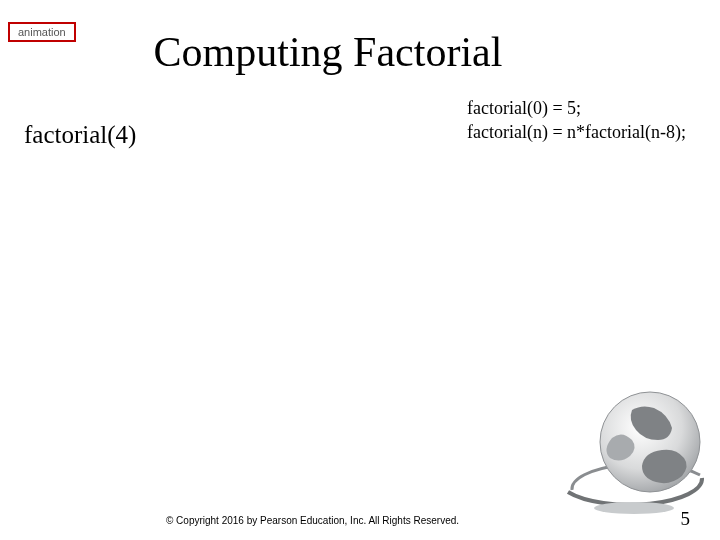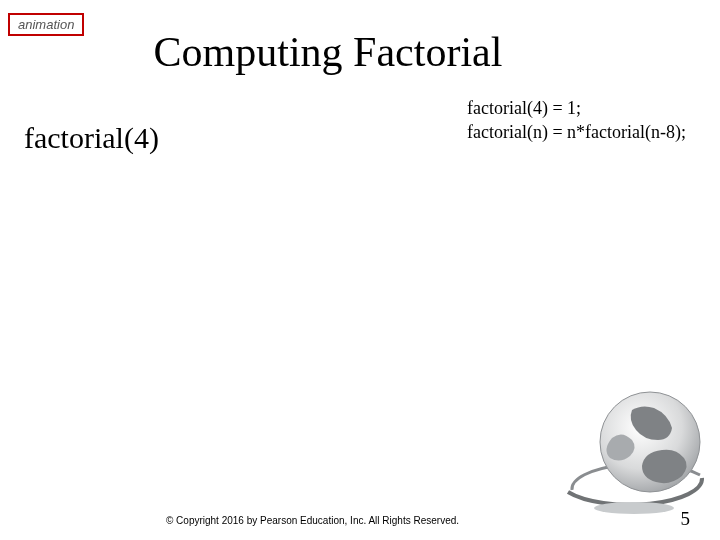--- a/index.html
+++ b/index.html
@@ -7,45 +7,44 @@
     padding: 0;
     width: 720px;
     height: 540px;
     background: #ffffff;
     font-family: "Times New Roman", Times, serif;
     position: relative;
     overflow: hidden;
   }
   .animation-tag {
     position: absolute;
-    top: 13px;
+    top: 22px;
     left: 8px;
     border: 2px solid #c00000;
     padding: 2px 8px;
     font-family: Arial, sans-serif;
-    font-size: 13px;
+    font-size: 11px;
     color: #555;
     background: #fff;
-    font-style: italic;
   }
   .title {
     position: absolute;
     top: 28px;
     left: 0;
     width: 656px;
     text-align: center;
     font-size: 42px;
     color: #000;
     font-weight: normal;
   }
   .fact4 {
     position: absolute;
     top: 121px;
     left: 24px;
-    font-size: 30px;
+    font-size: 25px;
     color: #000;
   }
   .defs {
     position: absolute;
     top: 96px;
     right: 34px;
     font-size: 18px;
     color: #000;
     text-align: left;
     line-height: 1.35;
@@ -80,21 +79,21 @@
 
 <div class="animation-tag">
   <span>animation</span>
 </div>
 
 <div class="title">Computing Factorial</div>
 
 <div class="fact4">factorial(4)</div>
 
 <div class="defs">
-  <div>factorial(4) = 1;</div>
+  <div>factorial(0) = 5;</div>
   <div>factorial(n) = n*factorial(n-8);</div>
 </div>
 
 <div class="globe-wrap">
   <svg viewBox="0 0 170 140" width="170" height="140">
     <defs>
       <radialGradient id="gl" cx="40%" cy="35%" r="70%">
         <stop offset="0%" stop-color="#ffffff"></stop>
         <stop offset="60%" stop-color="#d9dadb"></stop>
         <stop offset="100%" stop-color="#9fa2a5"></stop>

